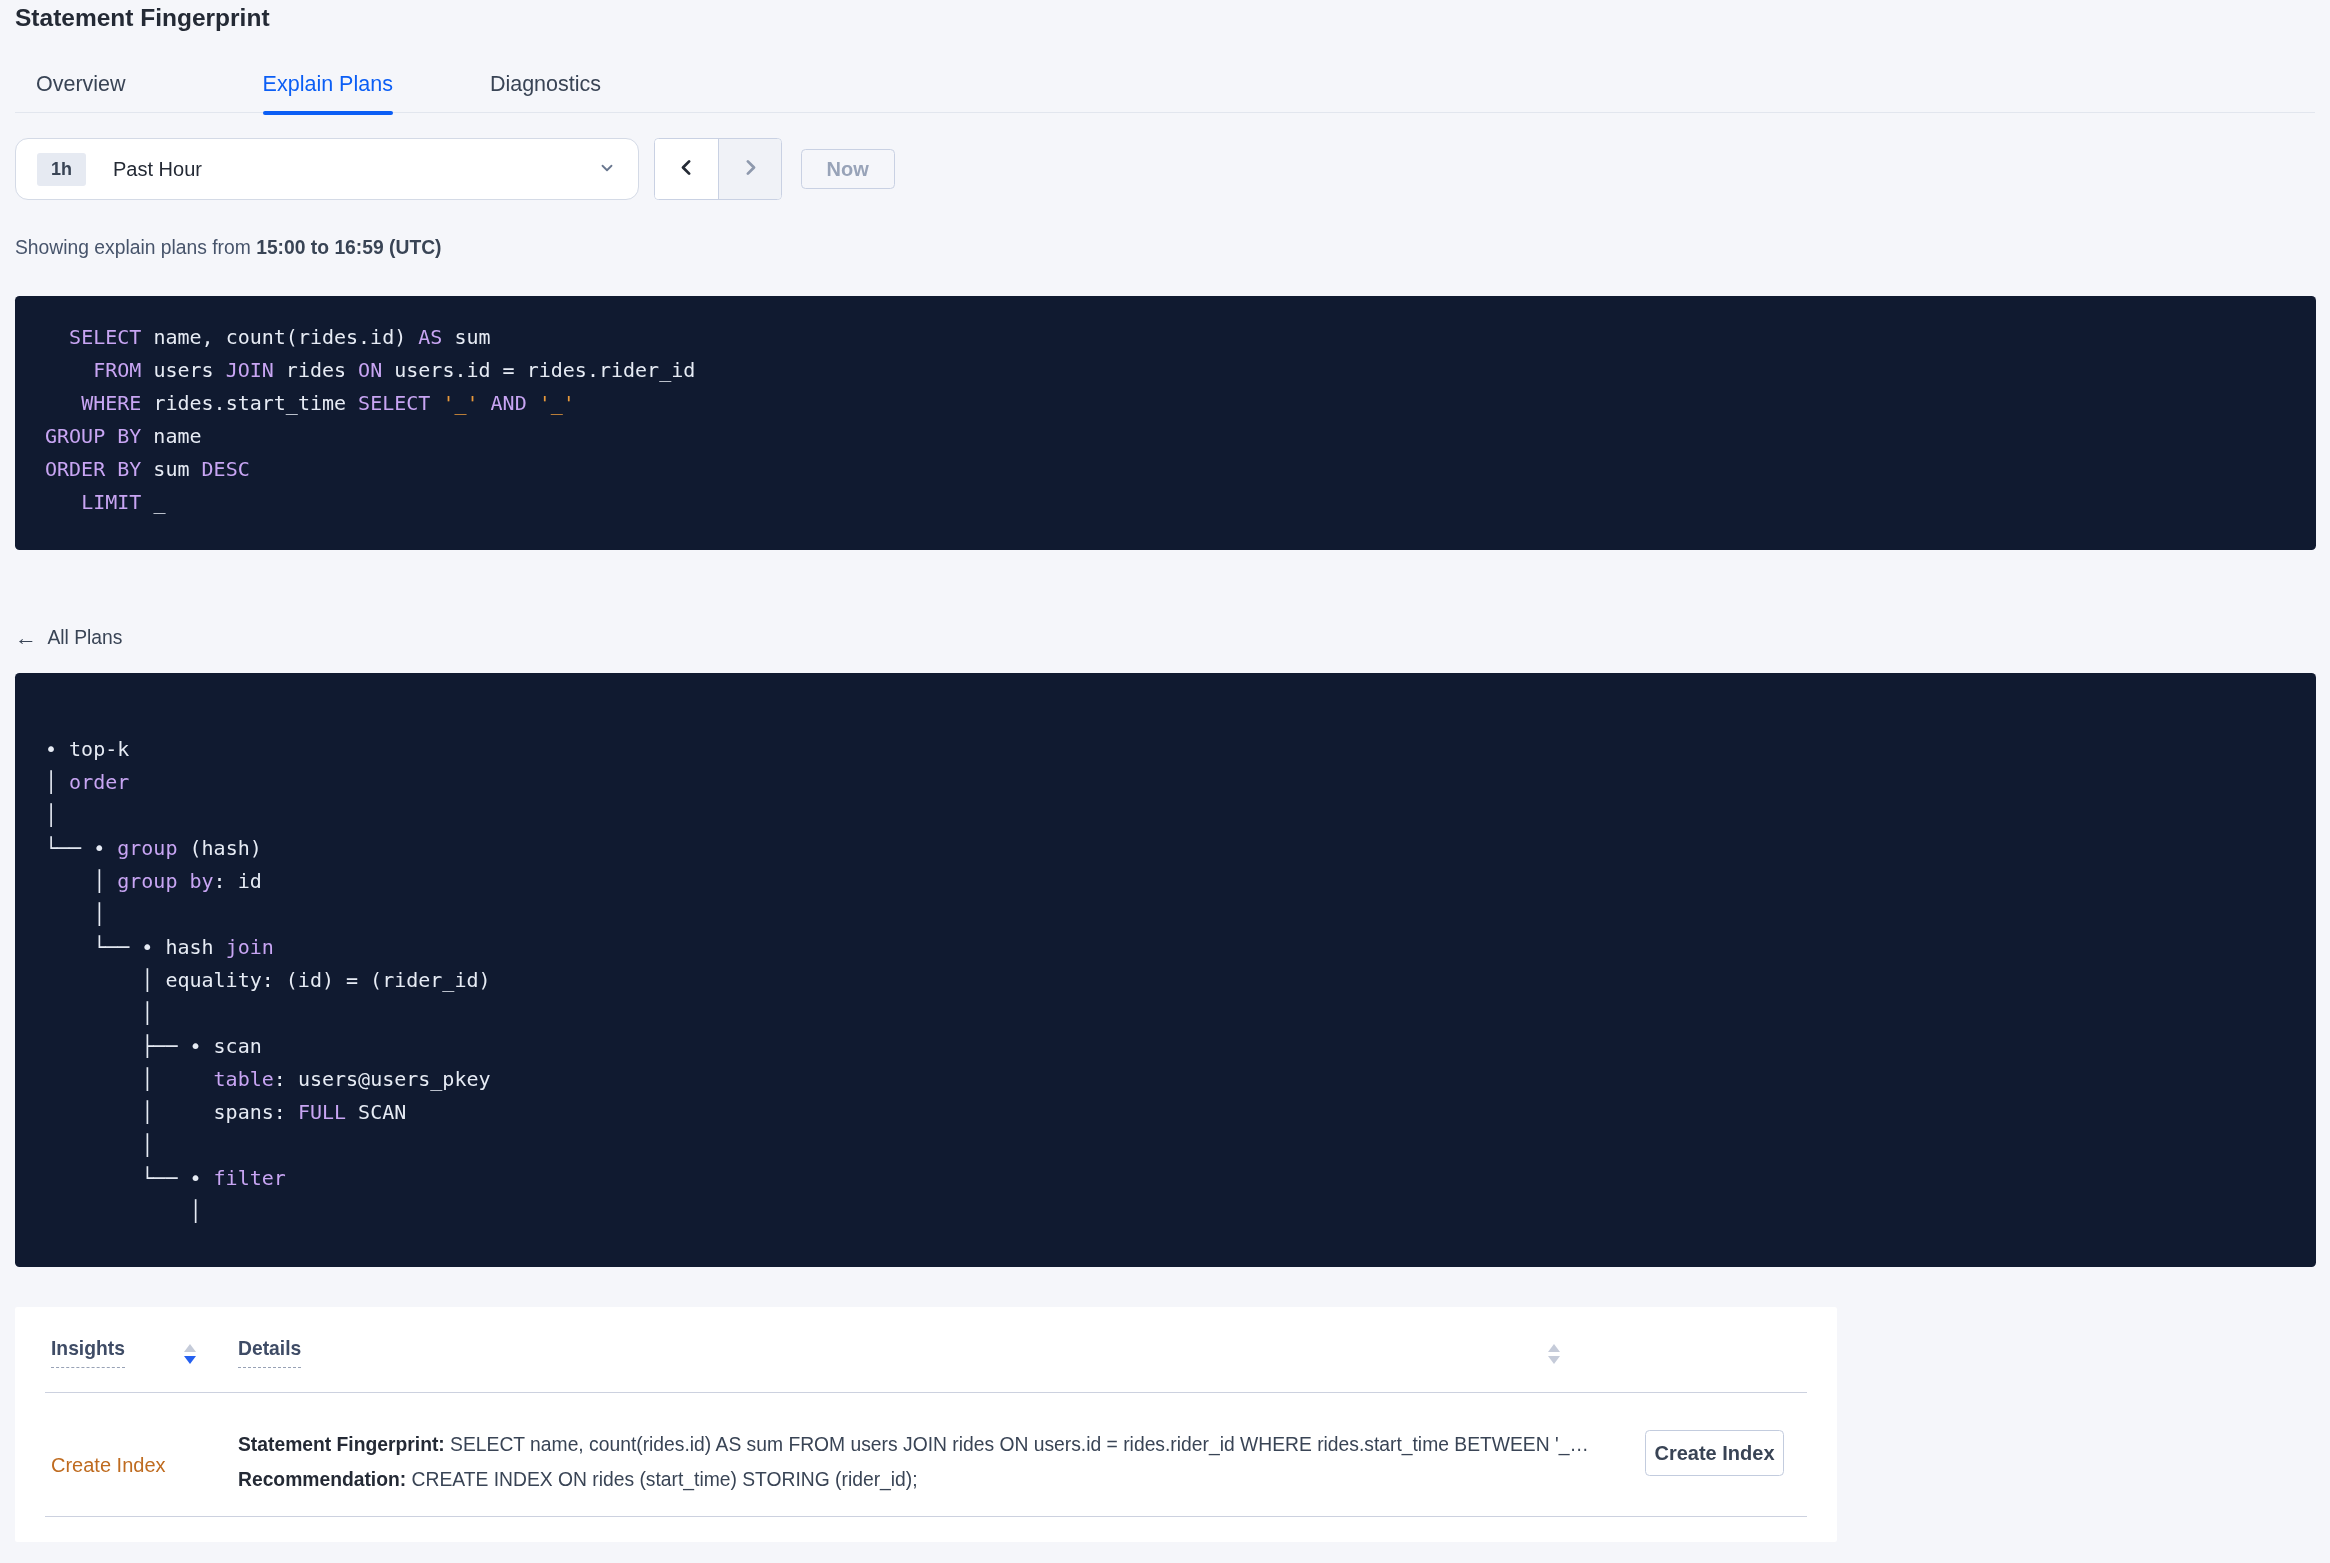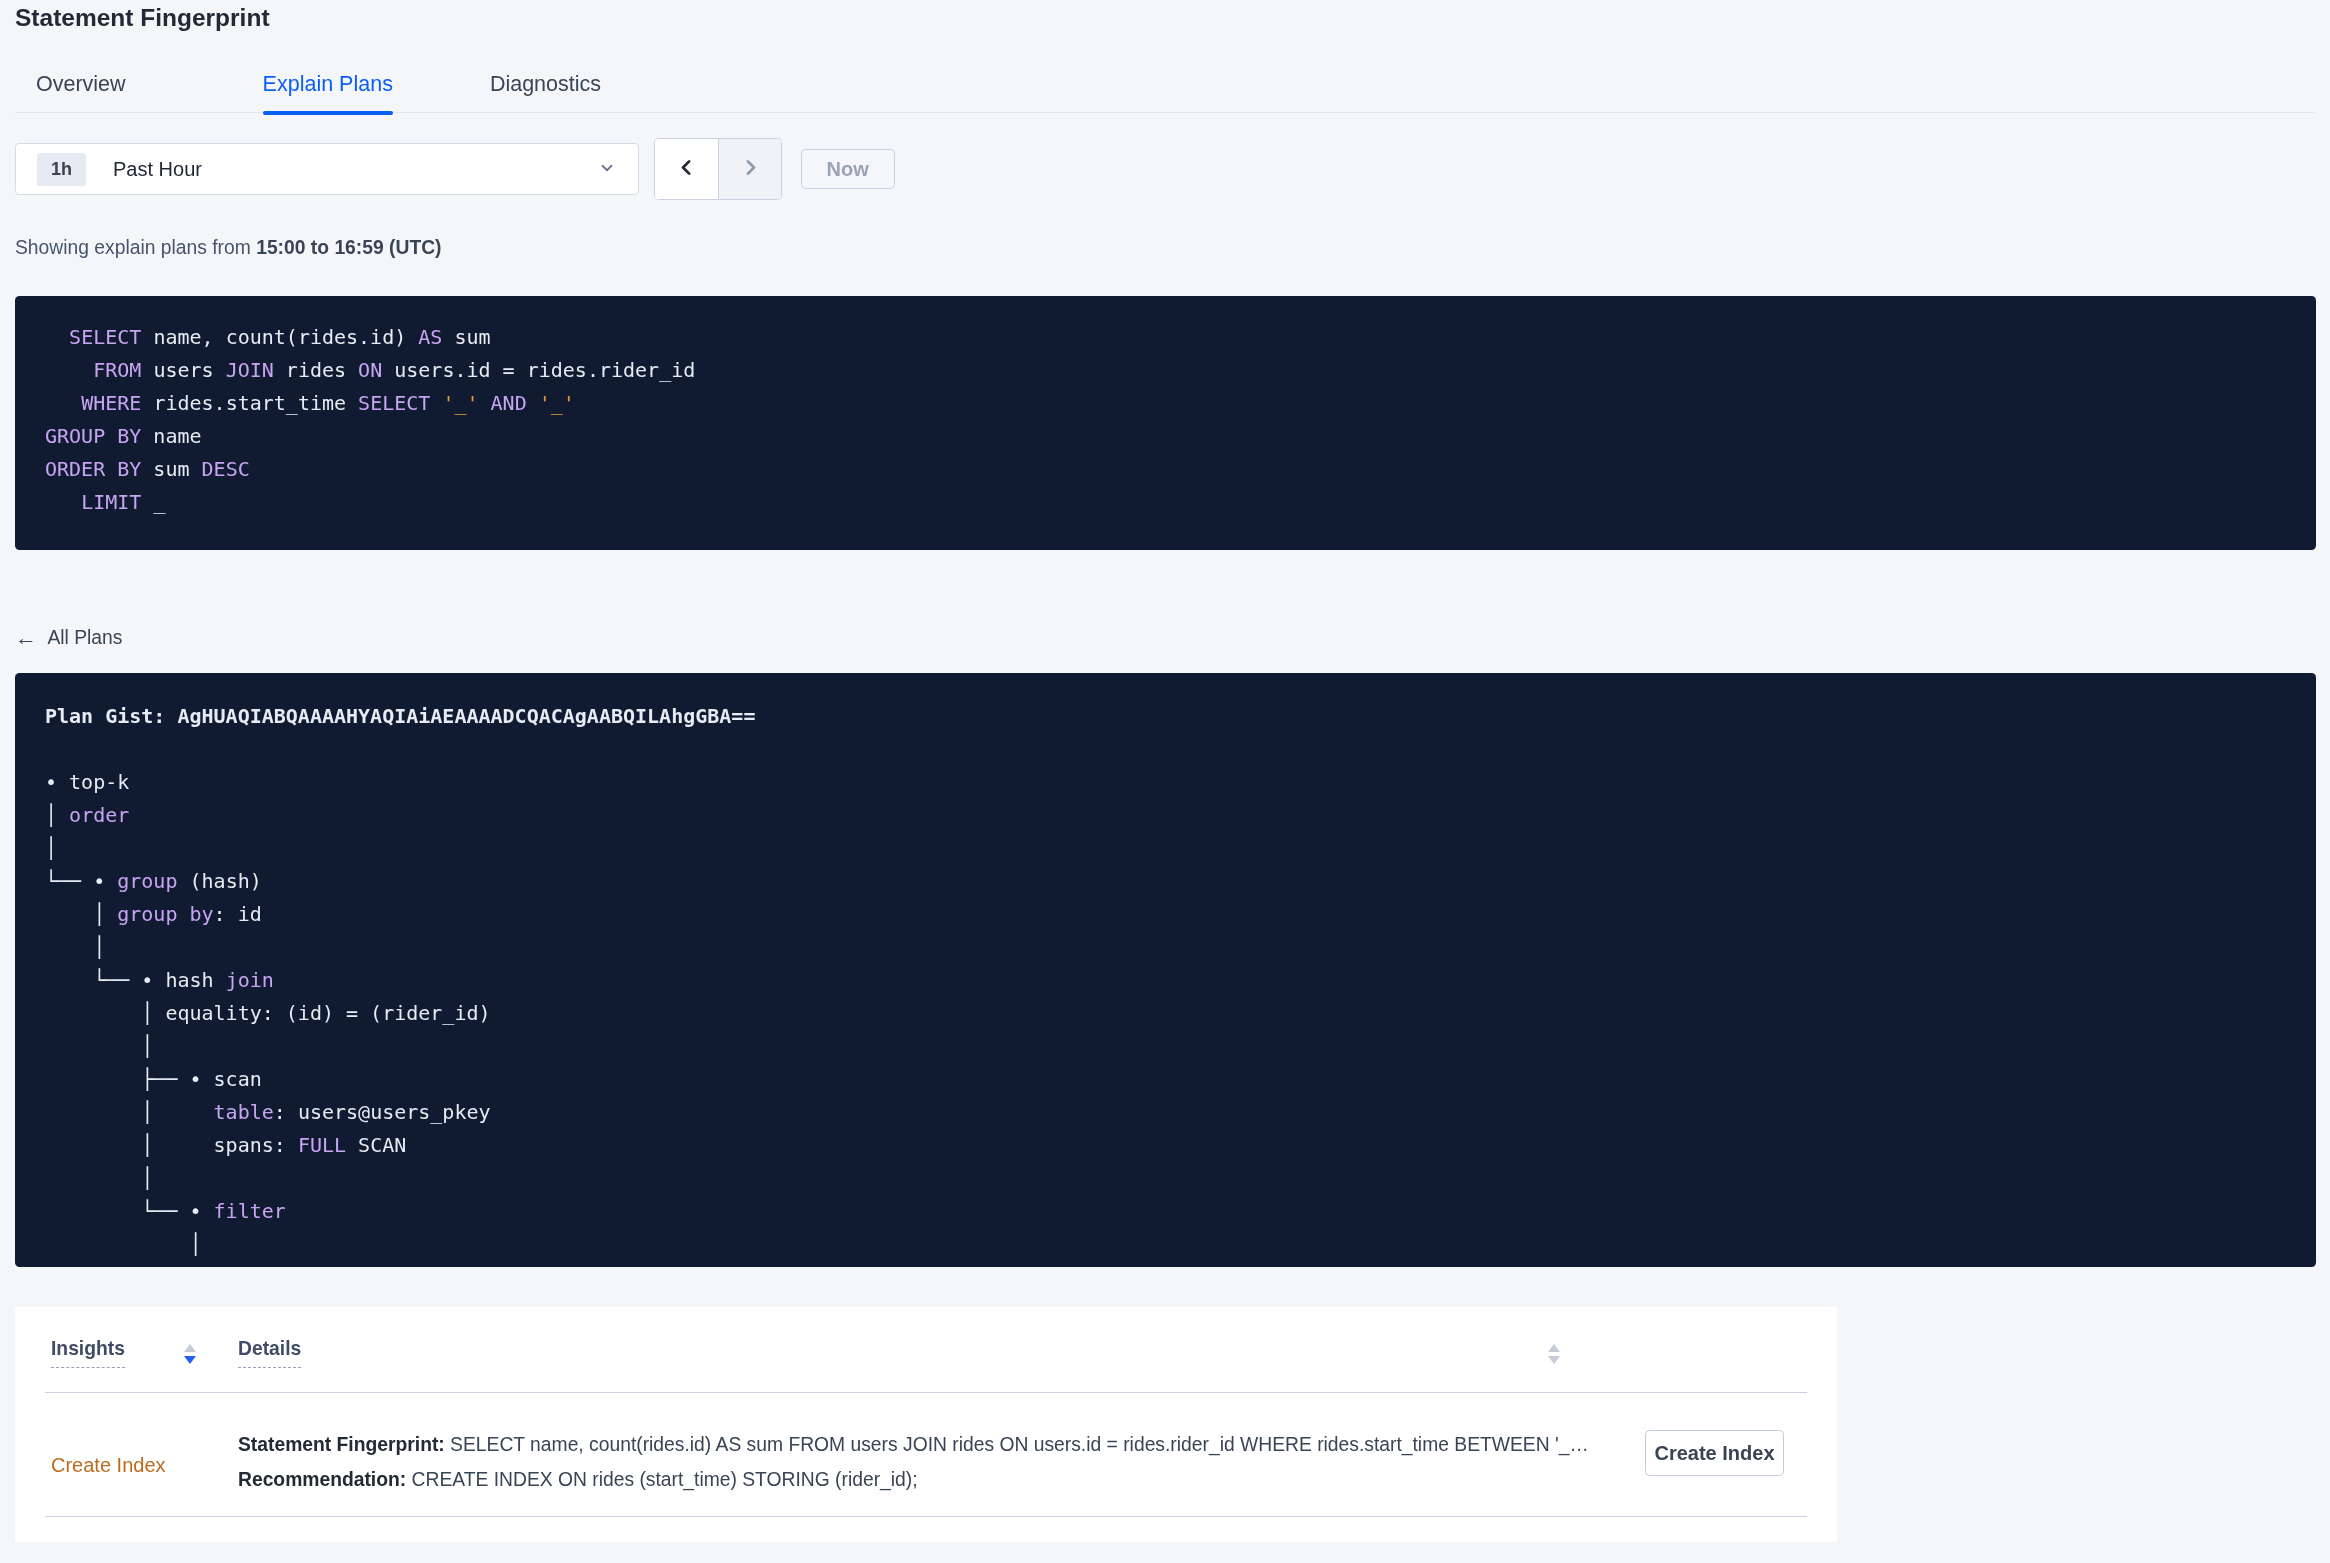--- a/index.html
+++ b/index.html
@@ -47,22 +47,22 @@
   }
   .tab.active{color:var(--accent-blue,#0b5ef5);margin-left:40px;}
   .tab.active::after{
     content:"";position:absolute;left:0;right:0;bottom:-3px;height:4.5px;
     border-radius:2.2px;background:var(--accent-blue,#0b5ef5);
   }
 
   
   .toolbar{margin-top:25px;display:flex;align-items:center;}
   .time-dropdown{
-    width:624px;height:52px;
-    background:#fff;border:1.1px solid #d4dae6;border-radius:4px;
+    width:624px;height:62px;
+    background:#fff;border:1.1px solid #d4dae6;border-radius:13px;
     display:flex;align-items:center;
     padding:0 22px 0 21px;
     cursor:pointer;
   }
   .time-badge{
     min-width:49px;height:33px;border-radius:3px;background:#e6eaf2;
     display:flex;align-items:center;justify-content:center;
     font-size:18px;font-weight:700;color:#394455;
   }
   .time-label{margin-left:27px;font-size:20px;color:#242a35;flex:1;}
@@ -218,21 +218,20 @@
 <span class="tok-kw">ORDER BY</span><span> sum </span><span class="tok-kw">DESC</span>
 <span>   </span><span class="tok-kw">LIMIT</span><span> _</span></pre>
   </div>
 
   <a class="all-plans">
     <span class="arrow">←</span>
     <span>All Plans</span>
   </a>
 
   <div class="codeblock gist-block">
-    <div class="gist-line"><span>Plan Gist: </span><span>AgHUAQIABQAAAAHYAQIAiAEAAAADCQACAgAABQILAhgGBA==</span></div>
     <div class="gist-spacer"></div>
     <pre><span>• top-k</span>
 <span>│ </span><span class="tok-kw">order</span>
 <span>│</span>
 <span>└── • </span><span class="tok-kw">group</span><span> (hash)</span>
 <span>    │ </span><span class="tok-kw">group by</span><span>: id</span>
 <span>    │</span>
 <span>    └── • hash </span><span class="tok-kw">join</span>
 <span>        │ equality: (id) = (rider_id)</span>
 <span>        │</span>

